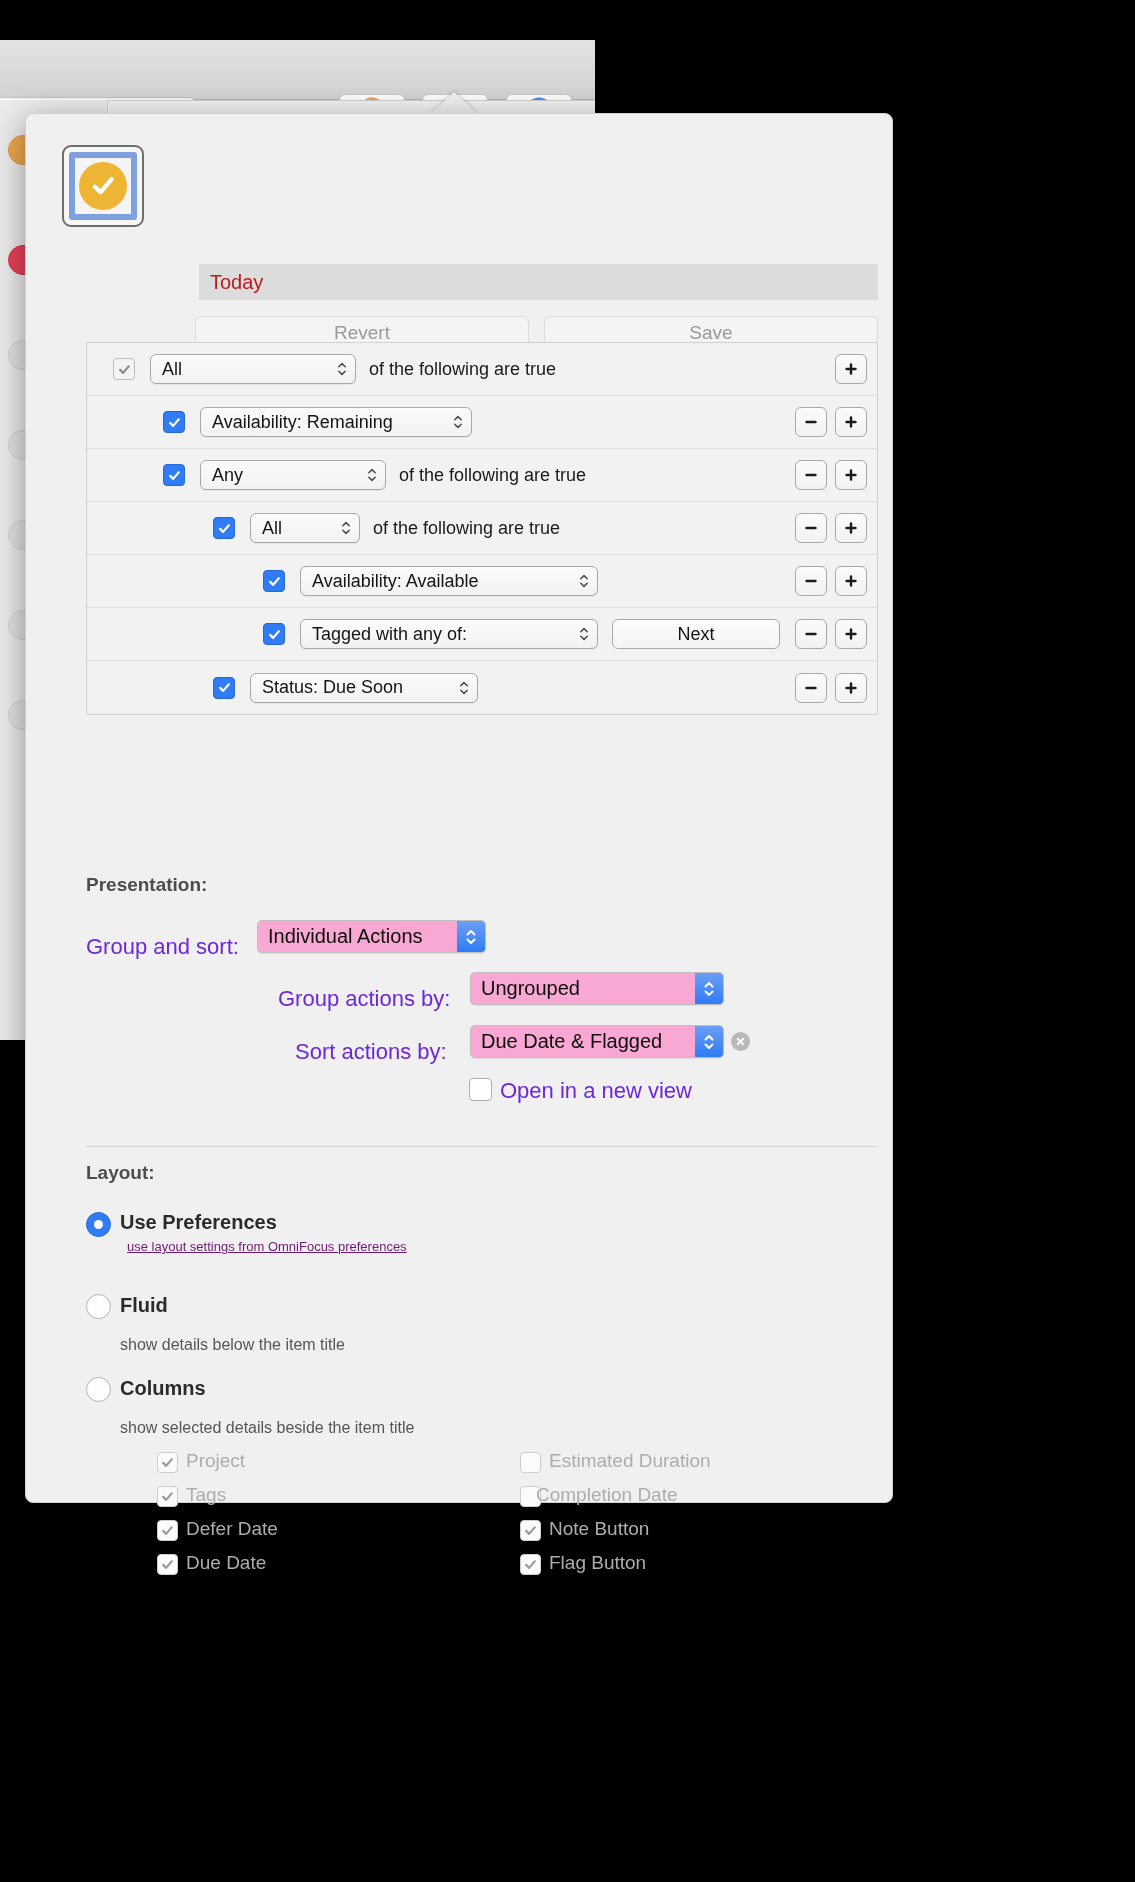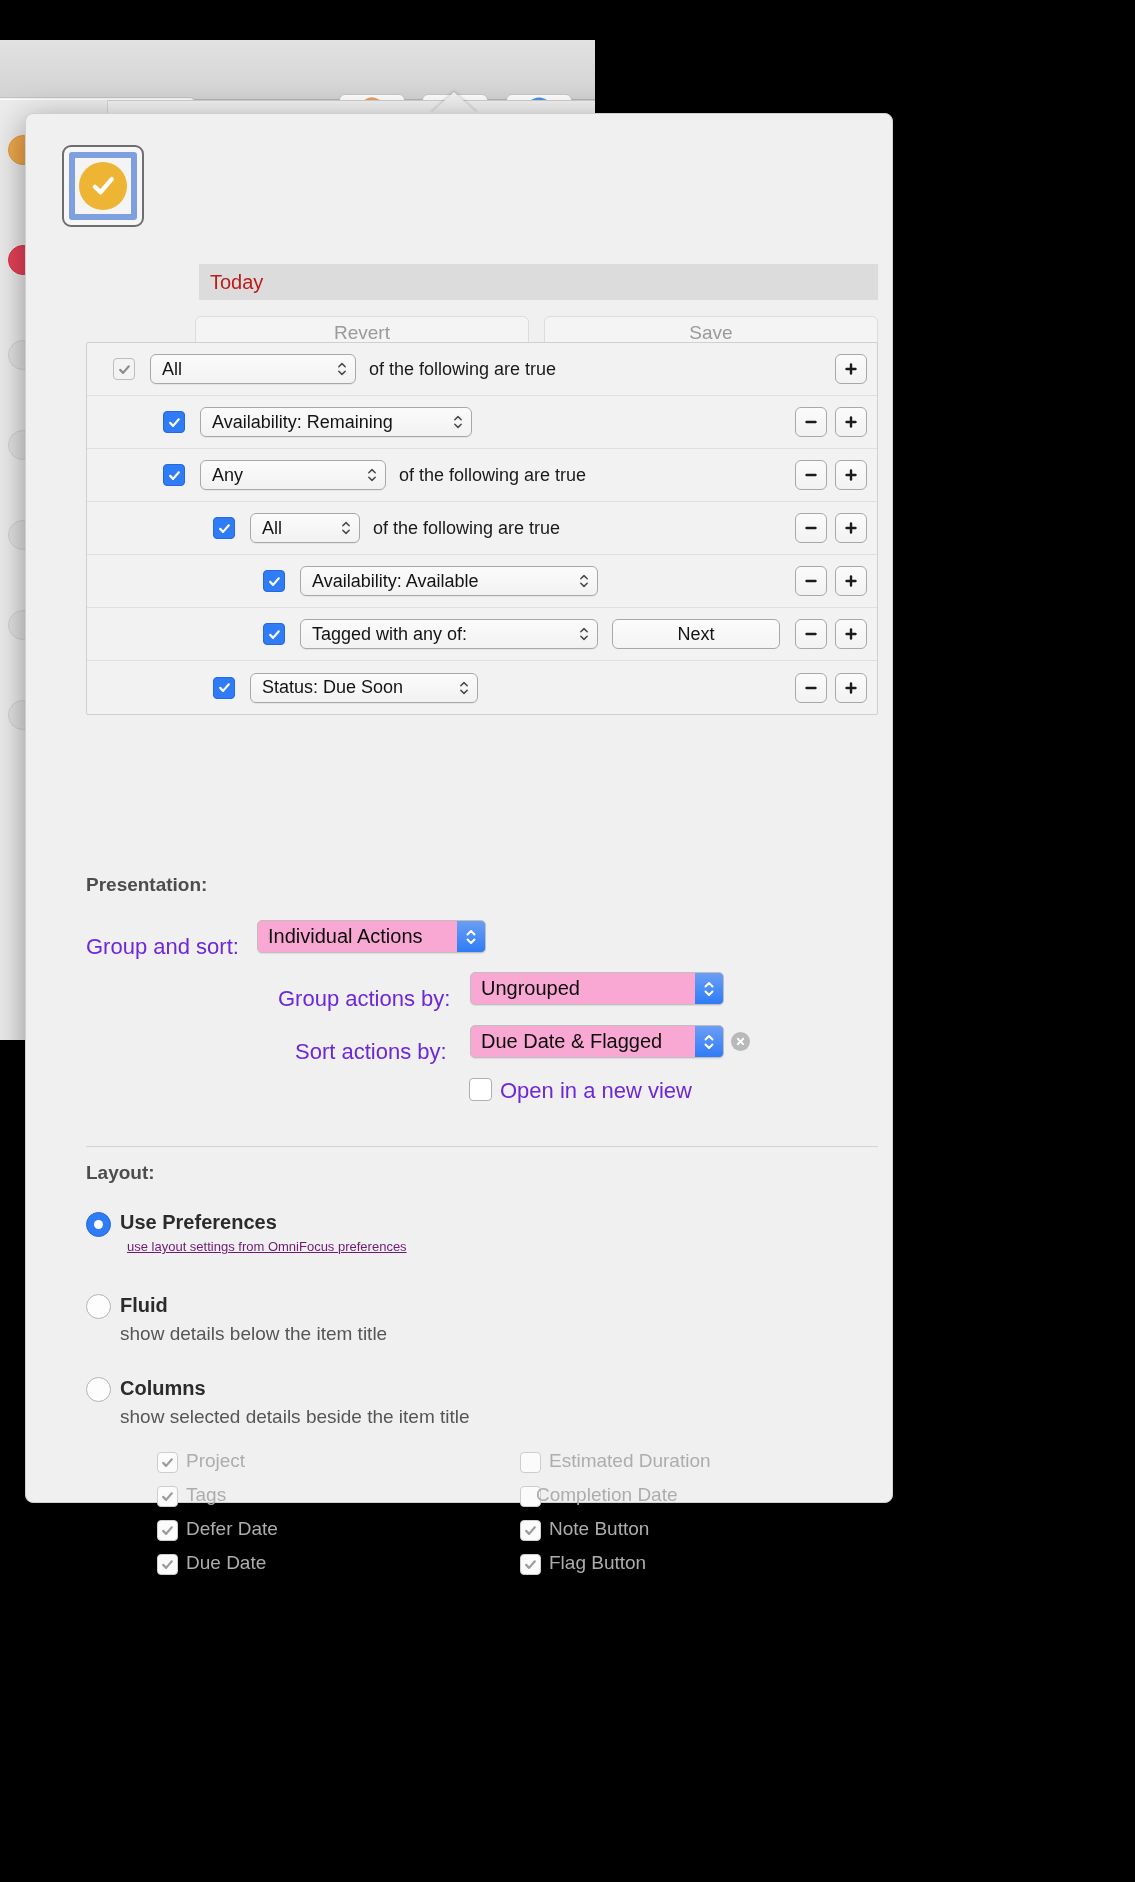--- a/index.html
+++ b/index.html
@@ -181,21 +181,21 @@
   .radio {
     position: absolute; width: 25px; height: 25px; border-radius: 50%;
     background: #fdfdfd; border: 1px solid #b4b4b4;
     display:flex; align-items:center; justify-content:center;
   }
   .radio-on { background: #2f7cf6; border-color: #2668d8; }
   .radio-on::after {
     content:''; width: 9px; height: 9px; border-radius:50%; background:#fff;
   }
   .opt-title { position: absolute; font-size: 20px; font-weight: bold; color: #2b2b2b; }
-  .opt-sub   { position: absolute; font-size: 19px; color: #565656; }
+  .opt-sub   { position: absolute; font-size: 16px; color: #565656; margin-top: 13px; }
   .opt-link  {
     position: absolute; font-size: 13px; color: #701a75; text-decoration: underline; margin-left: 7px;
   }
 
   
   .col-cb {
     position: absolute; width: 21px; height: 21px; border-radius: 4px;
     background: #fbfbfb; border: 1px solid #cdcdcd;
     display:flex; align-items:center; justify-content:center;
   }

